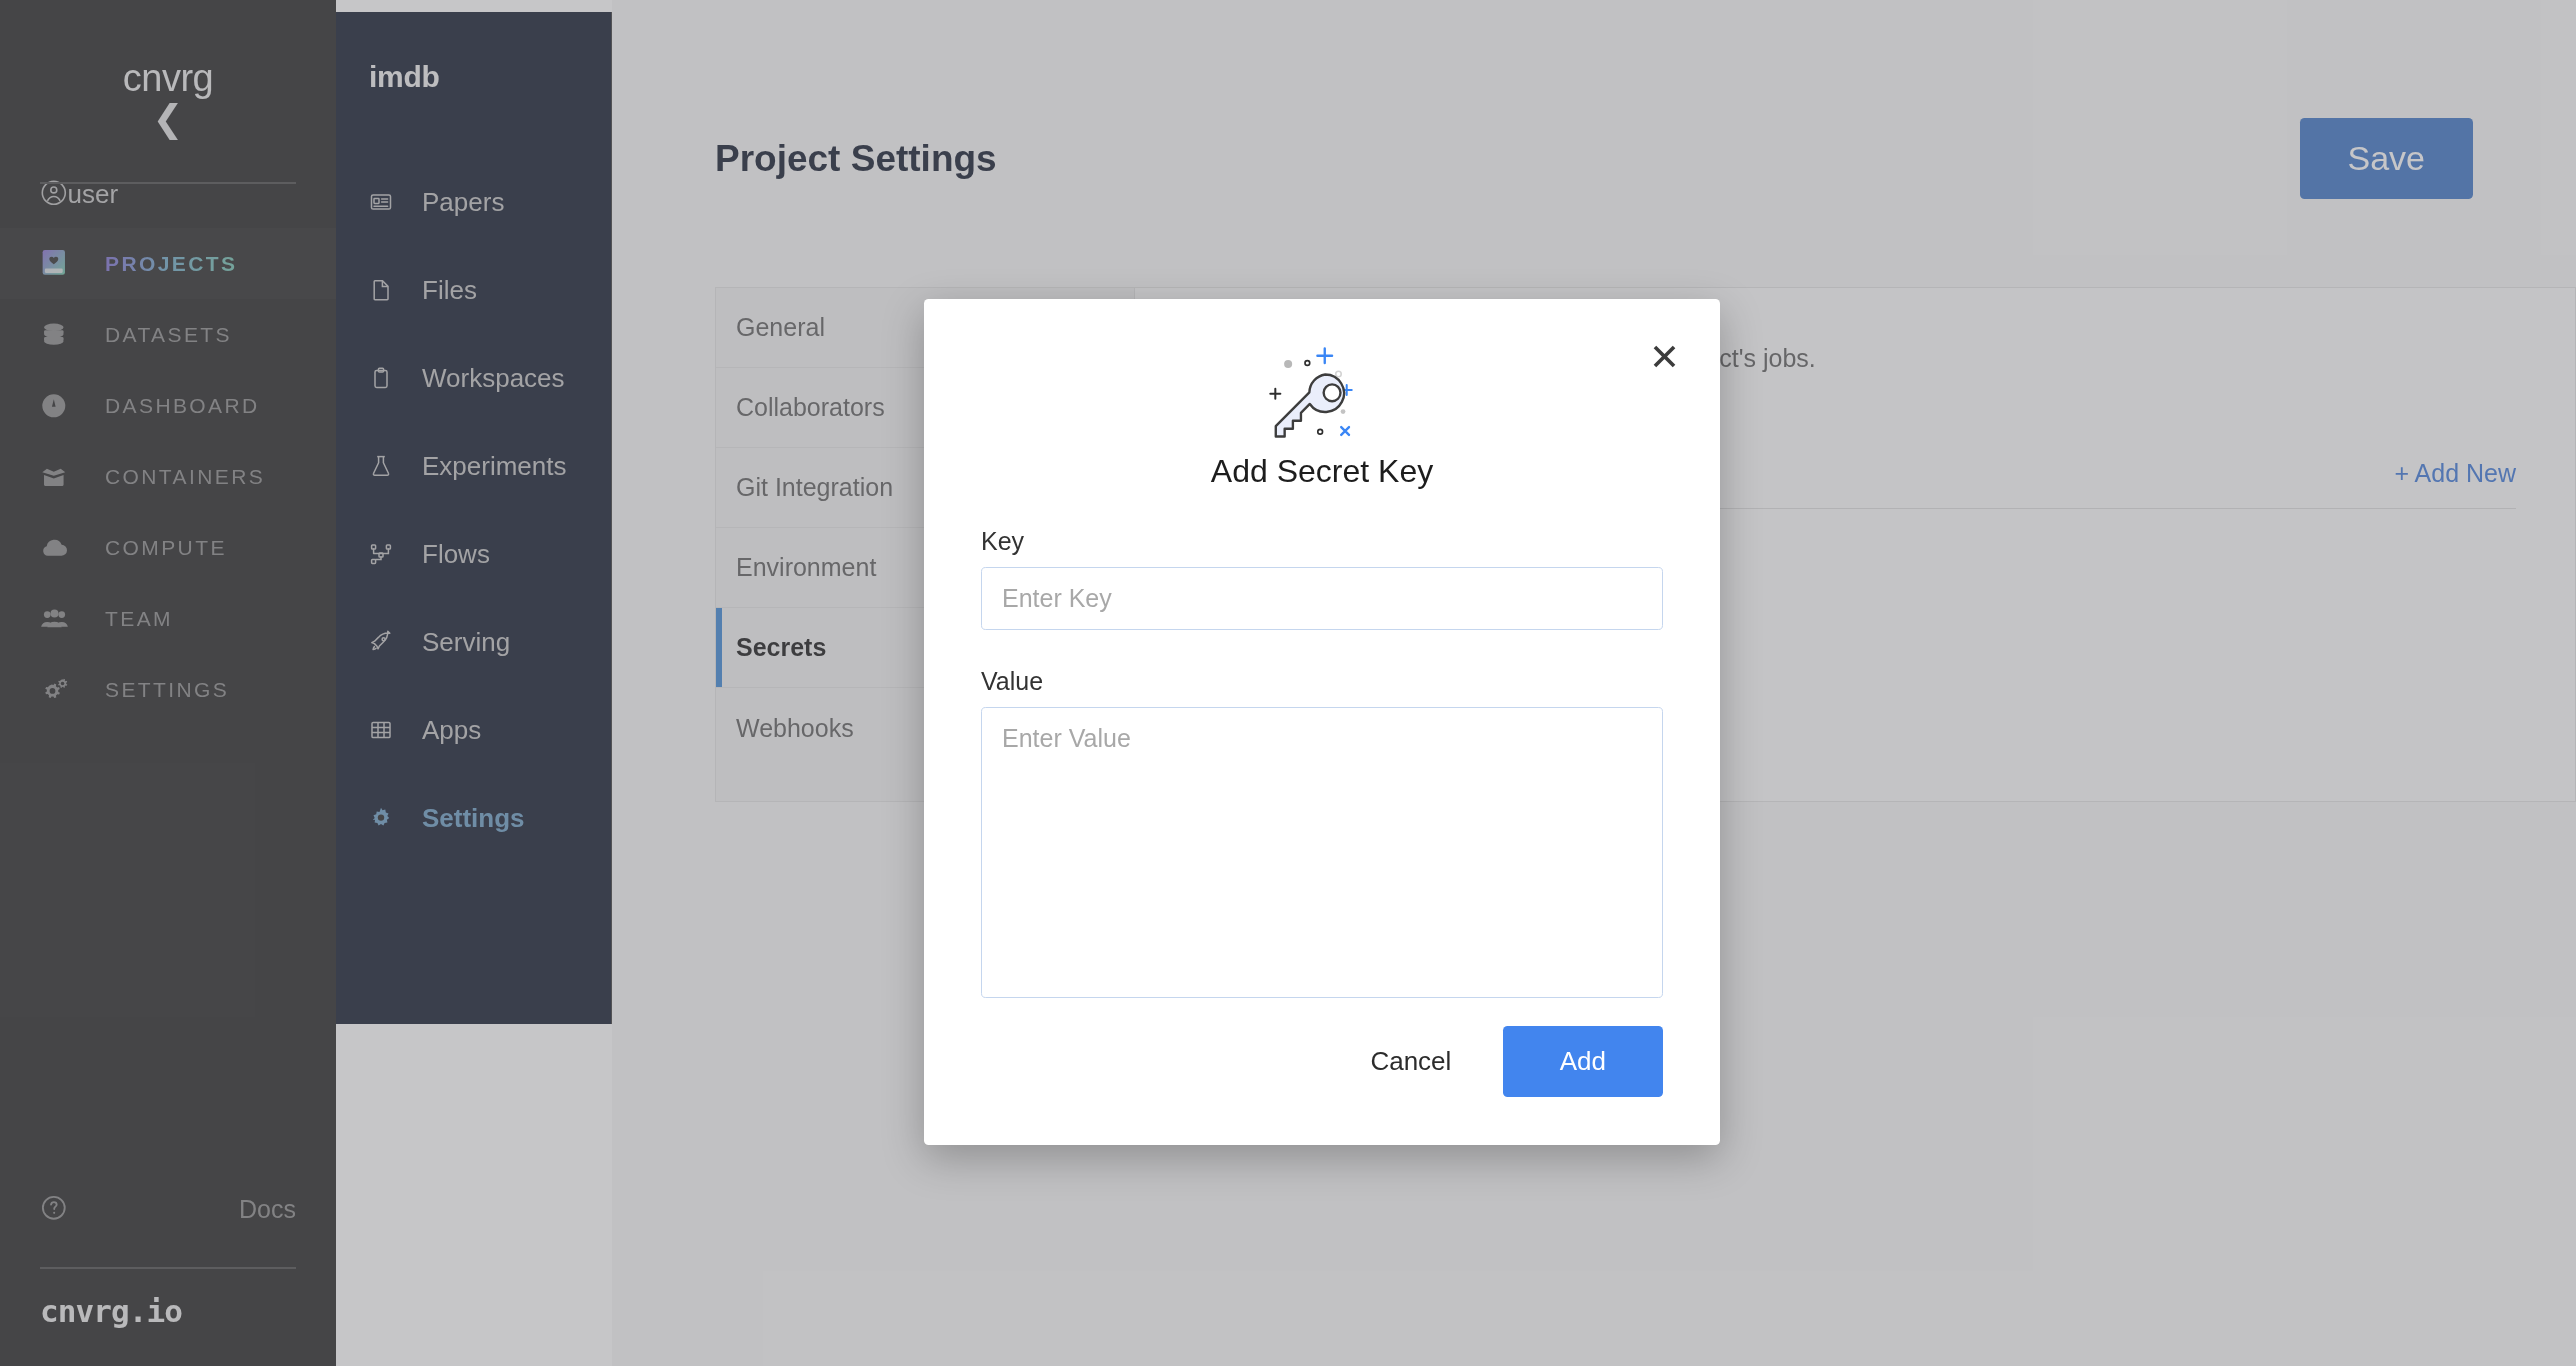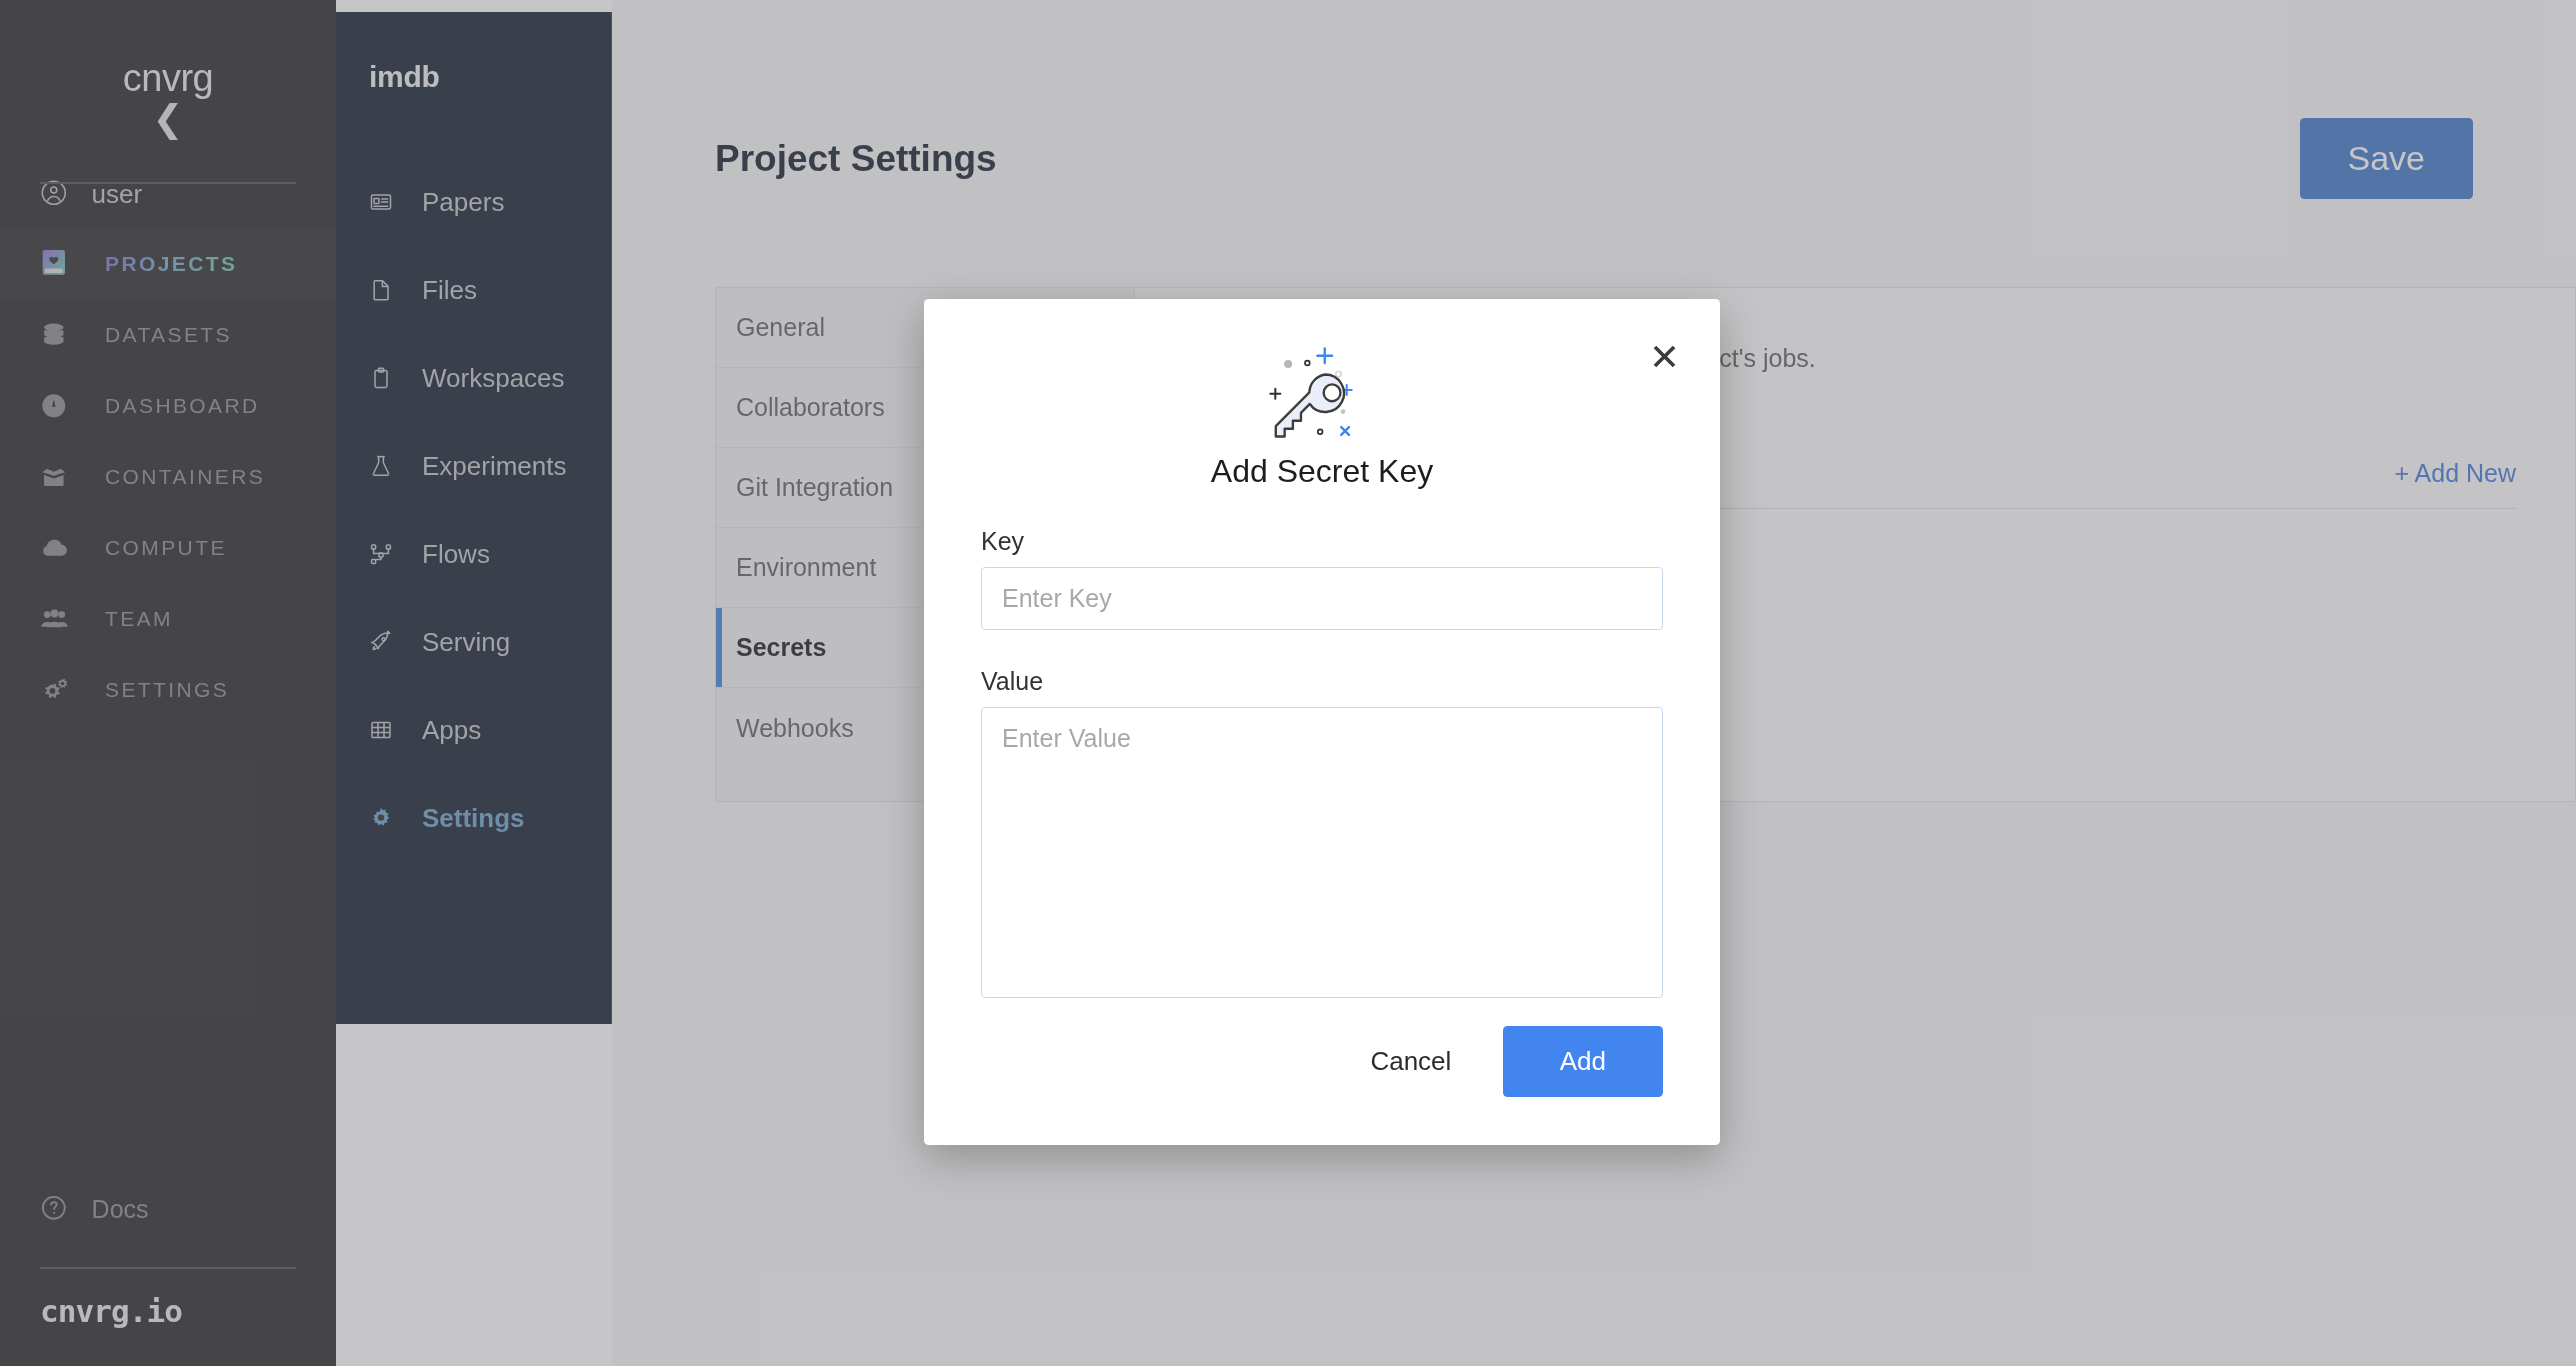--- a/index.html
+++ b/index.html
@@ -18,21 +18,21 @@
     background: #212121;
     display: flex; flex-direction: column;
   }
   .brand-block { padding: 57px 40px 0 40px; position: relative; height: 228px; }
   .brand-row { display: flex; align-items: center; justify-content: space-between; flex-direction: column; }
   .brand-name { color: #e8e8e8; font-size: 38px; font-weight: 400; letter-spacing: -0.5px; }
   .collapse-btn {
     color: #e0e0e0; font-size: 37px; line-height: 1;
     cursor: pointer; font-weight: 300; padding: 0 5.5px;
   }
-  .user-row { display: flex; align-items: center; gap: 24px; margin-top: 42px; text-align: center; }
+  .user-row { display: flex; align-items: center; margin-top: 42px; text-align: center; }
   .user-name { color: #c4c4c4; font-size: 26px; }
   .brand-divider {
     position: absolute; left: 40px; right: 40px; bottom: 44px;
     height: 1.8px; background: #4a4a4a;
   }
 
   .nav-list { display: flex; flex-direction: column; }
   .nav-item {
     display: flex; align-items: center; gap: 26px;
     height: 71px; padding-left: 40px;
@@ -44,21 +44,21 @@
   .nav-item.active { background: #262626; }
   .nav-item.active .nav-label {
     background: linear-gradient(90deg, #7f6fd4 0%, #6ea9c9 45%, #74c3b0 100%);
     -webkit-background-clip: text; background-clip: text;
     -webkit-text-fill-color: transparent; color: transparent;
     font-weight: 700;
   }
   .nav-icon { width: 39px; display: flex; align-items: center; justify-content: flex-start; }
 
   .side-bottom { margin-top: auto; padding: 0 40px 37px 40px; position: relative; }
-  .docs-row { display: flex; align-items: center; gap: 24px; height: 64px; cursor: pointer; }
+  .docs-row { display: flex; align-items: center; gap: 24px; height: 64px; cursor: pointer; justify-content: space-between; }
   .docs-label { color: #8b8b8b; font-size: 25px; }
   .bottom-divider { height: 1.8px; background: #4a4a4a; margin: 26px 0 24px 0; }
   .site-name {
     color: #e8e8e8; font-size: 31px; font-weight: 700;
     font-family: "DejaVu Sans Mono", monospace; letter-spacing: -0.9px;
   }
 
   
   .side-project {
     position: absolute; left: 336px; top: 12px;

